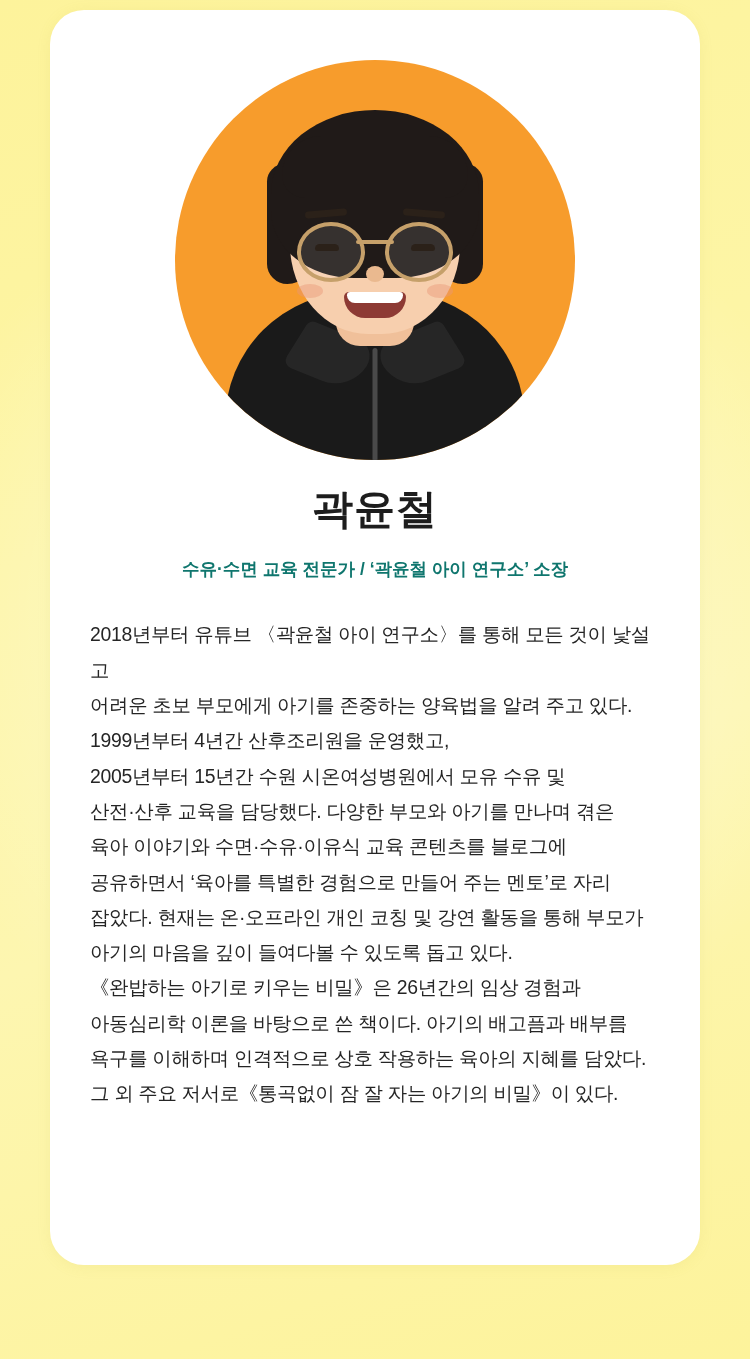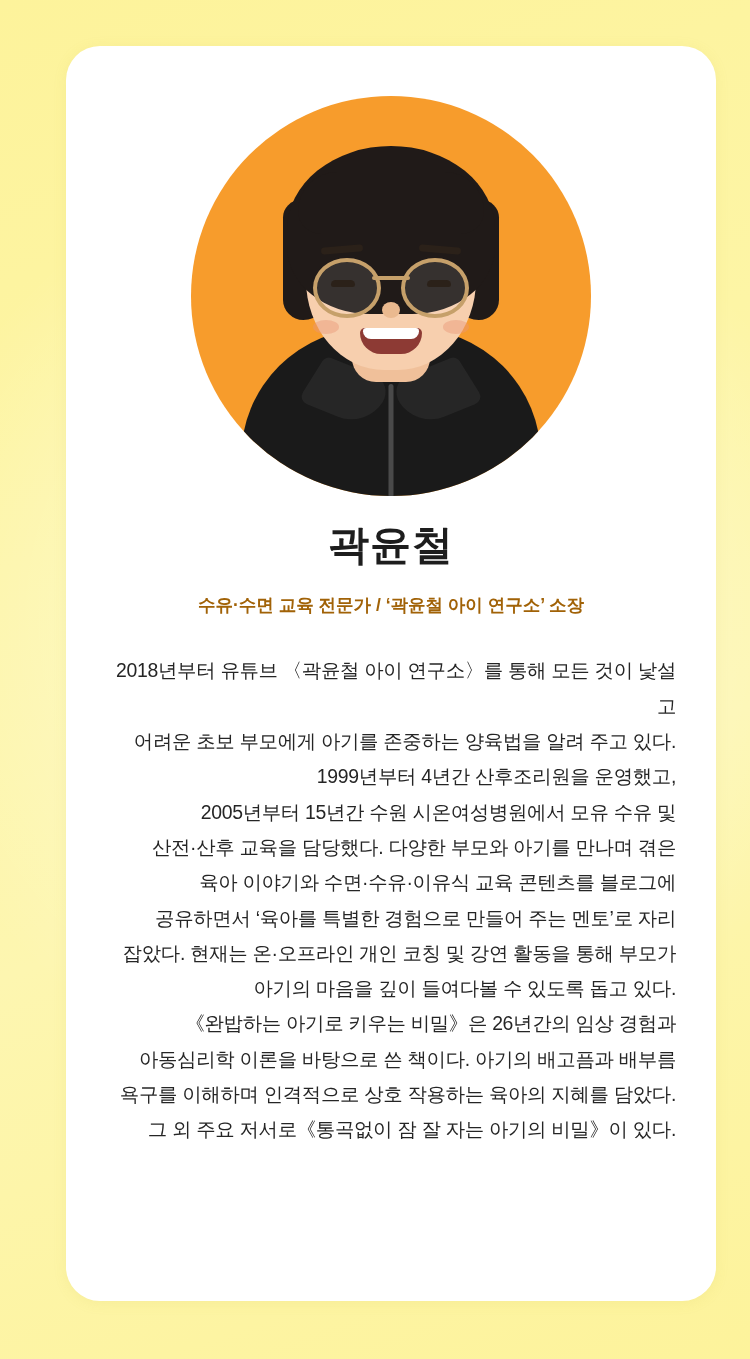--- a/index.html
+++ b/index.html
@@ -27,29 +27,28 @@
     top: 46%;
     width: 1100px;
     height: 1100px;
     transform: translate(-50%, -50%);
     background: radial-gradient(circle at 50% 50%, rgba(255,255,255,0.55) 0%, rgba(255,255,255,0.0) 62%);
     pointer-events: none;
   }
 
   .card {
     position: absolute;
-    left: 66px;
+    left: 50px;
     top: 10px;
     width: 650px;
     height: 1255px;
     background: #ffffff;
     border-radius: 34px;
     box-shadow: 0 2px 14px rgba(190,175,60,0.10);
     overflow: hidden;
-    margin-top: 36px;
   }
 
   .portrait-wrap {
     position: relative;
     width: 400px;
     height: 400px;
     margin: 50px auto 0 auto;
   }
   .portrait-circle {
     position: absolute;
@@ -243,34 +242,34 @@
     margin: 22px 0 0 0;
     text-align: center;
     font-size: 41px;
     font-weight: bold;
     color: #1d1d1d;
     letter-spacing: 1px;
   }
   .subtitle {
     margin: 18px 0 0 0;
     text-align: center;
-    color: #a16207;
+    color: #0f766e;
     font-size: 17.5px;
     font-weight: bold;
     line-height: 1.62;
   }
 
   .bio {
     margin: 34px 40px 0 40px;
     color: #252525;
     font-size: 19.4px;
     line-height: 1.82;
     letter-spacing: -0.3px;
     white-space: pre-line;
-    text-align: right;
+    text-align: left;
   }
 </style>
 </head>
 <body>
 
 <div class="bg-layer"></div>
 <div class="bg-glow"></div>
 
 <div class="card">
 

